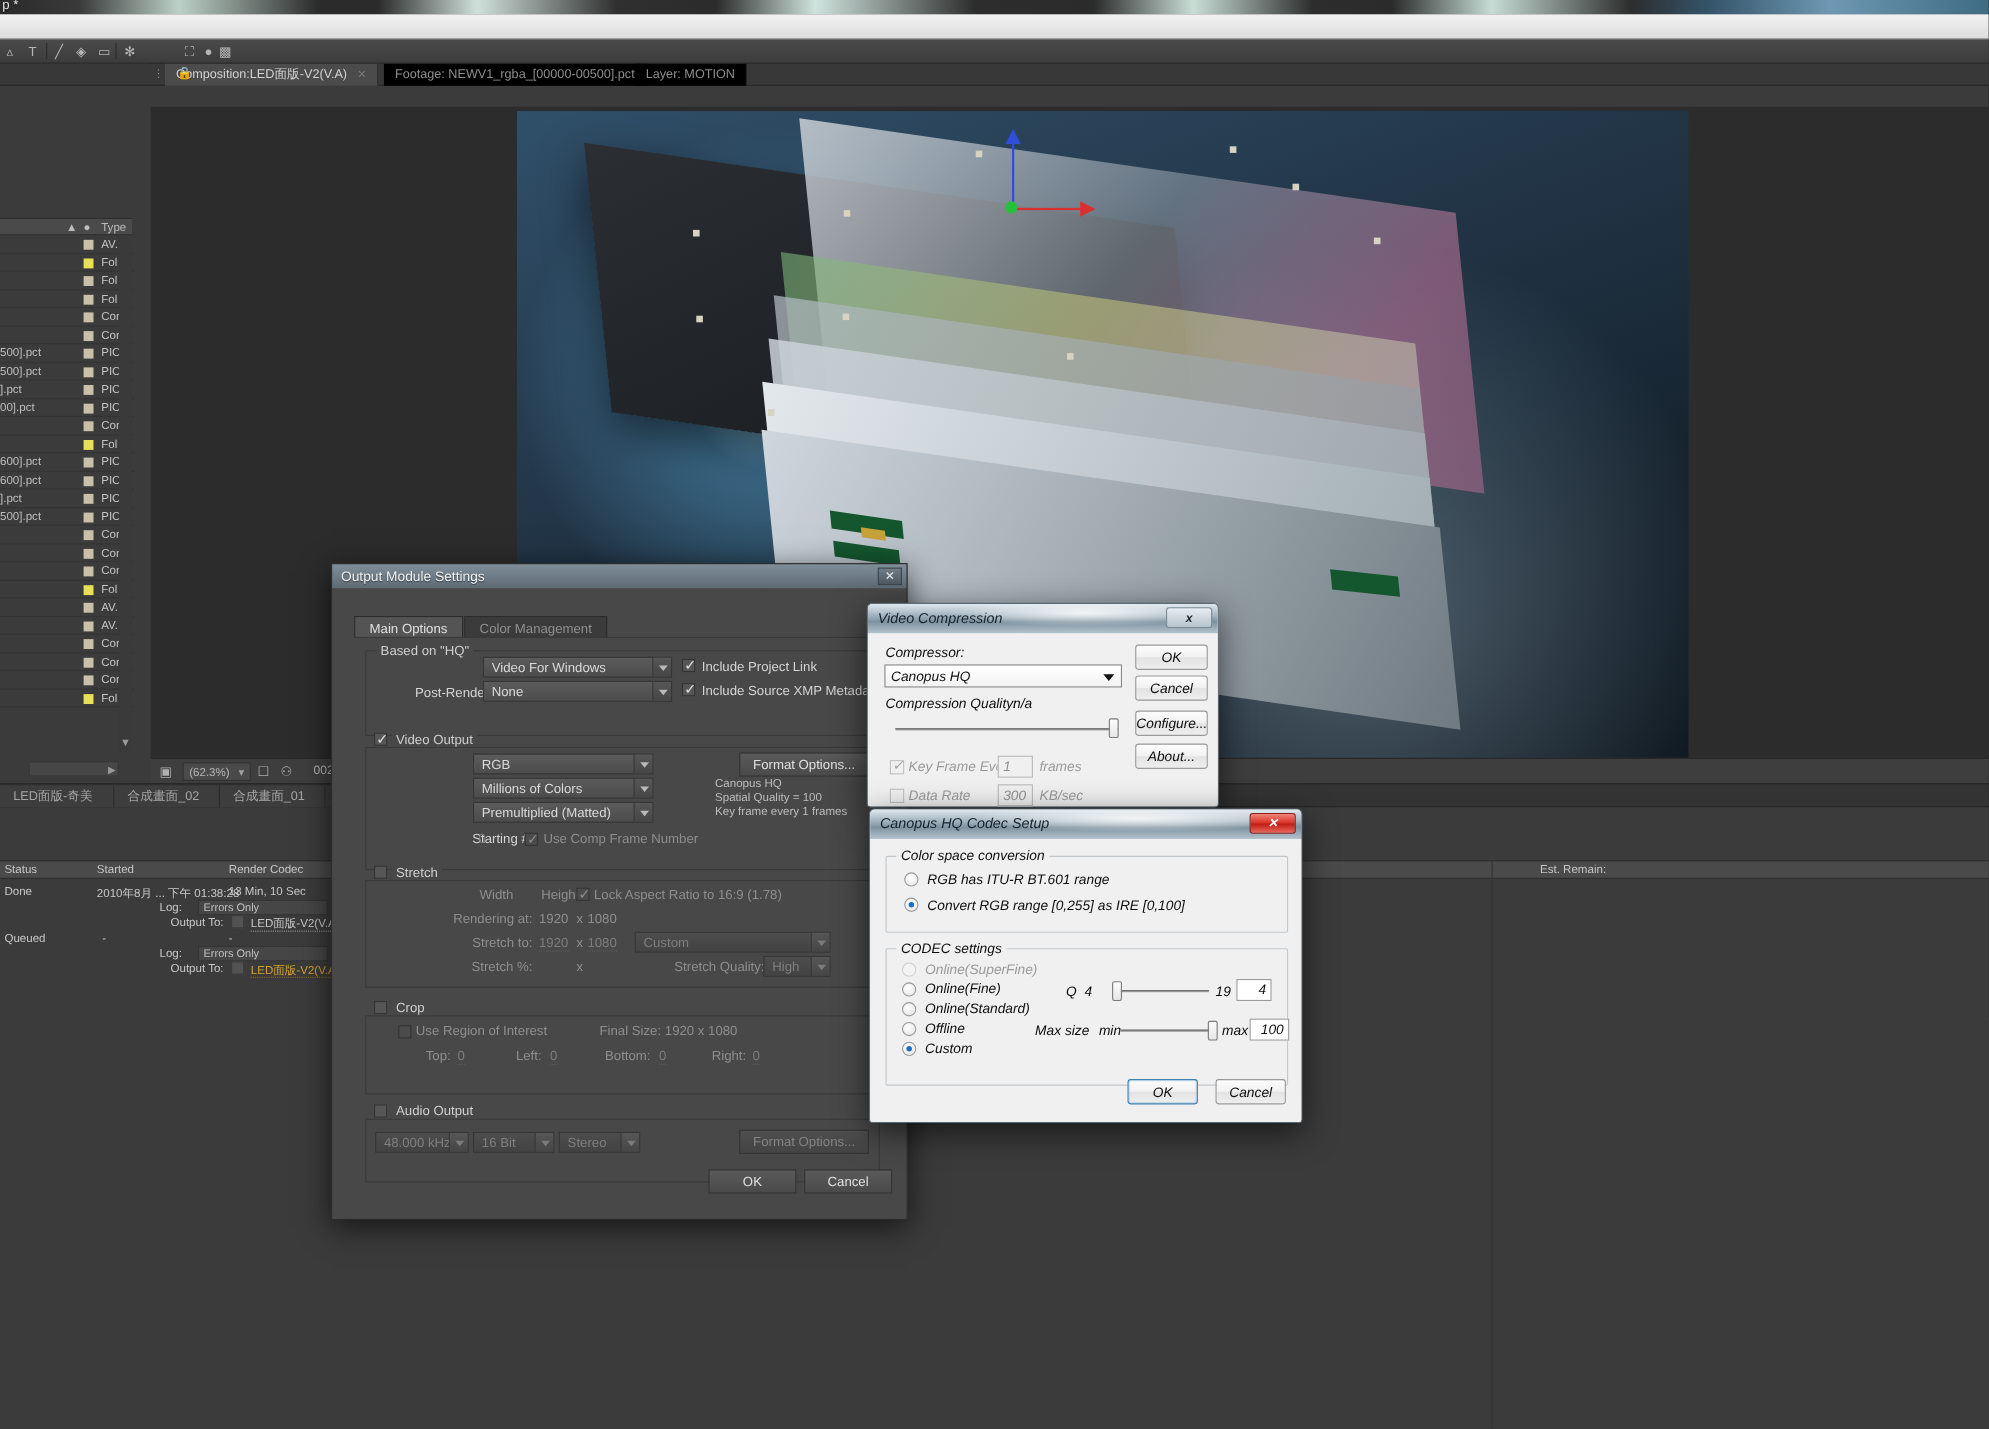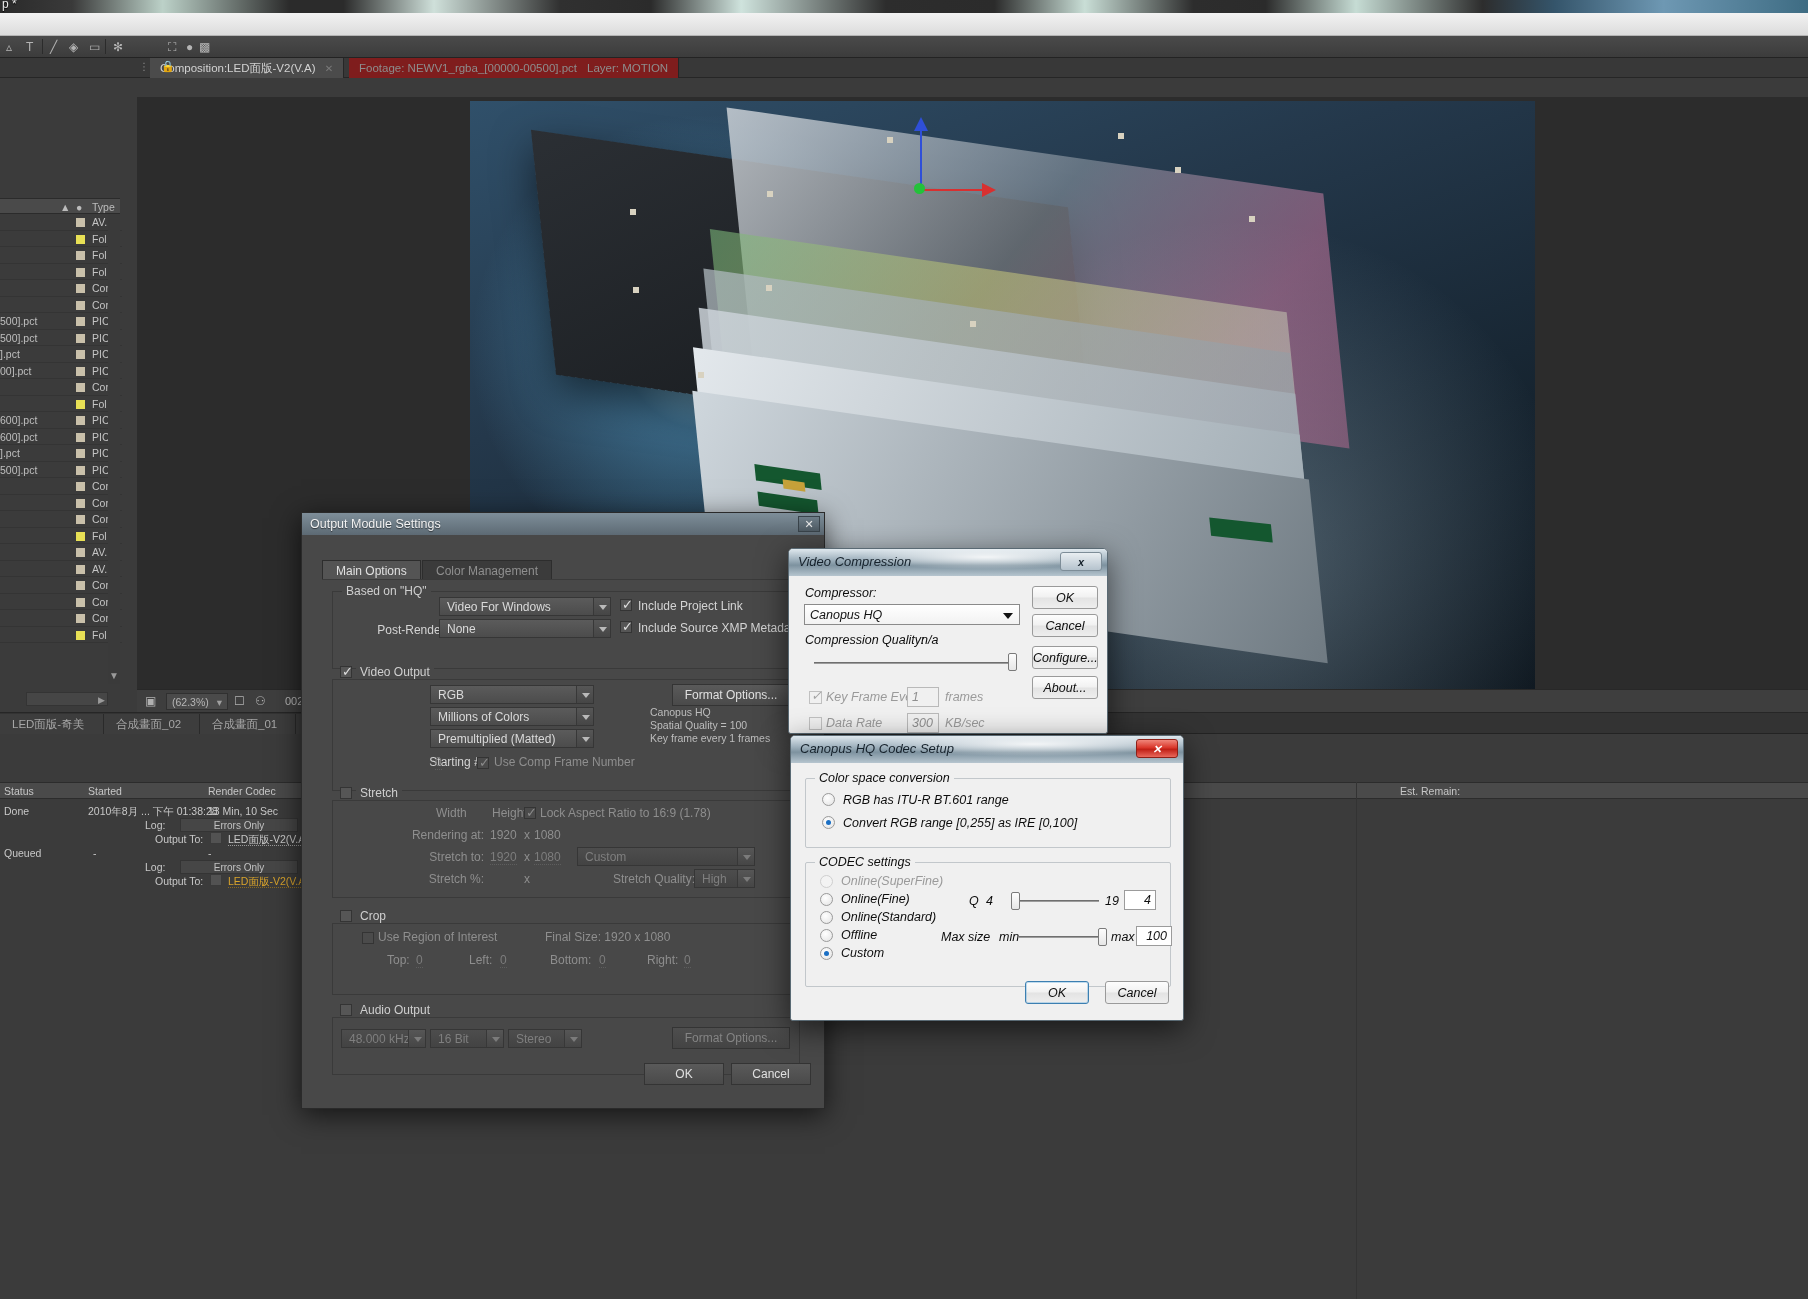--- a/index.html
+++ b/index.html
@@ -44,21 +44,21 @@
   }
   .tool-ic { position:absolute; top:4px; color:#c9c9c9; font-size:12px; opacity:.85; }
   .tool-sep { position:absolute; top:3px; width:1px; height:15px; background:#2b2b2b; }
 
   .panel-tabbar {
     position:absolute; left:0; top:58px; width:1808px; height:20px;
     background:#383838; border-bottom:1px solid #262626;
   }
   .ptab {
     position:absolute; top:0; height:20px; line-height:20px;
-    background:#7f1d1d; color:#8d8d8d; font-size:11.5px;
+    background:#000000; color:#8d8d8d; font-size:11.5px;
     padding:0 10px; border-right:1px solid #262626;
     white-space:nowrap;
   }
   .ptab.active { background:#4b4b4b; color:#d2d2d2; }
   .ptab-x { color:#7a7a7a; margin-left:6px; font-size:10px; }
 
   .comp-subbar {
     position:absolute; left:137px; top:79px; width:1671px; height:18px;
     background:#3a3a3a; border-bottom:1px solid #272727;
     font-size:11.5px; color:#9d9d9d; line-height:18px; padding-left:8px;
@@ -121,21 +121,21 @@
     position:absolute; left:0; top:712px; width:1808px; height:22px;
     background:#333333; border-top:1px solid #262626; border-bottom:1px solid #232323;
   }
   .ctab {
     position:absolute; top:1px; height:20px; line-height:20px;
     background:#3d3d3d; color:#a6a6a6; font-size:11.5px; padding:0 12px;
     border-right:1px solid #2a2a2a;
   }
 
   
-  .rq { position:absolute; left:0; top:734px; width:1808px; height:565px; background:#3b3b3b;text-align:center; }
+  .rq { position:absolute; left:0; top:734px; width:1808px; height:565px; background:#3b3b3b; }
   .rq-hdr {
     position:absolute; left:0; top:48px; width:1808px; height:17px;
     background:#4a4a4a; border-top:1px solid #2c2c2c; border-bottom:1px solid #2c2c2c;
     font-size:10.5px; color:#c6c6c6;
   }
   .rq-hdr span { position:absolute; top:2px; }
   .rq-row { position:absolute; font-size:10.5px; color:#c8c8c8; }
   .link { color:#c8c8c8; text-decoration:none; border-bottom:1px dotted #9a9a9a; }
   .amber { color:#d8a32b; border-bottom:1px dotted #8a6a20; }
   .cellbox {

